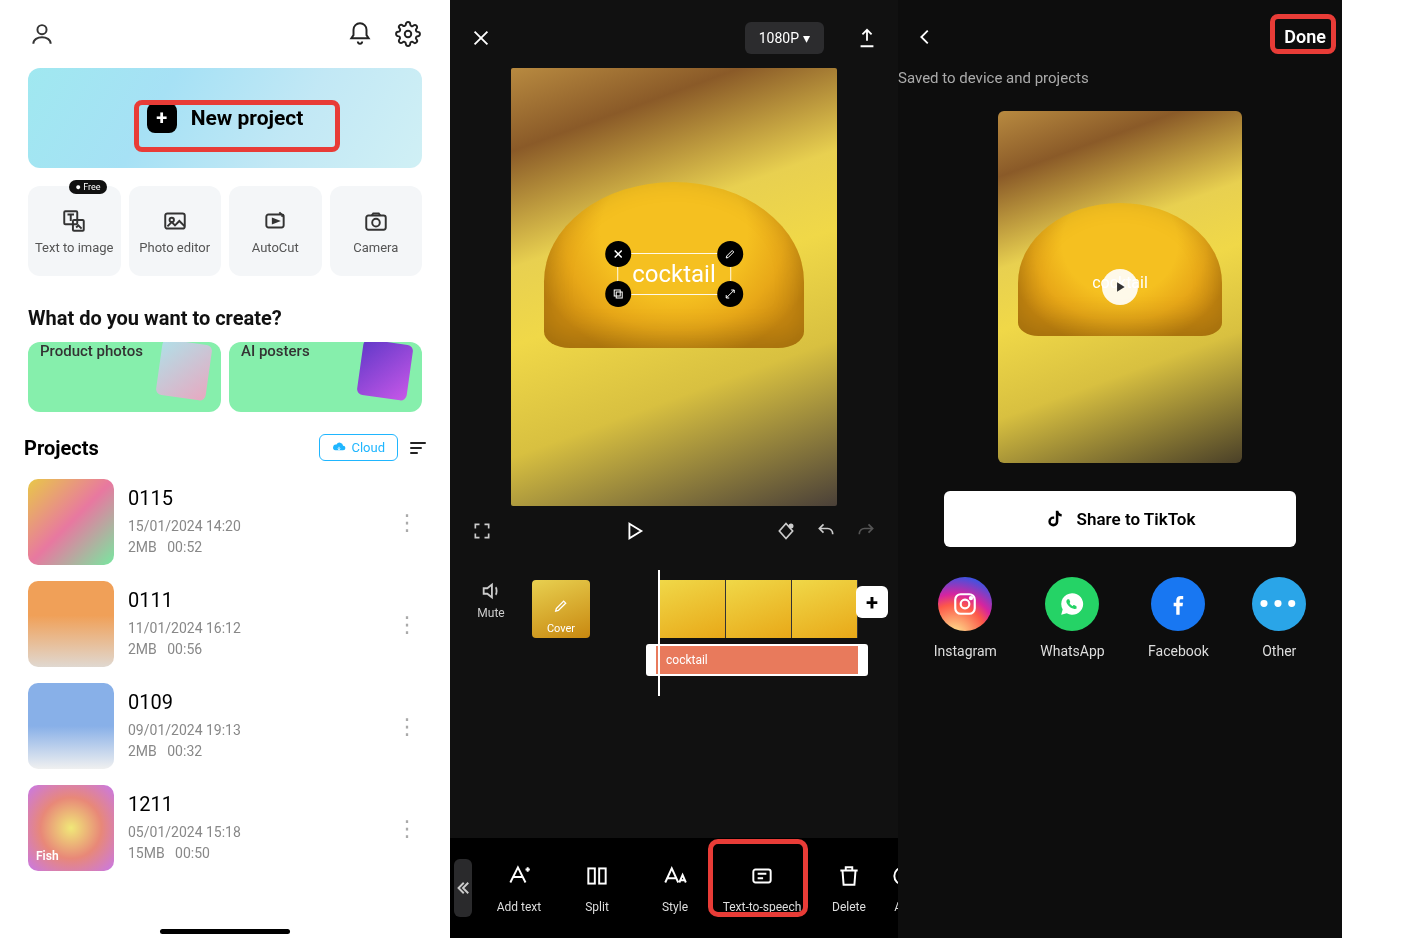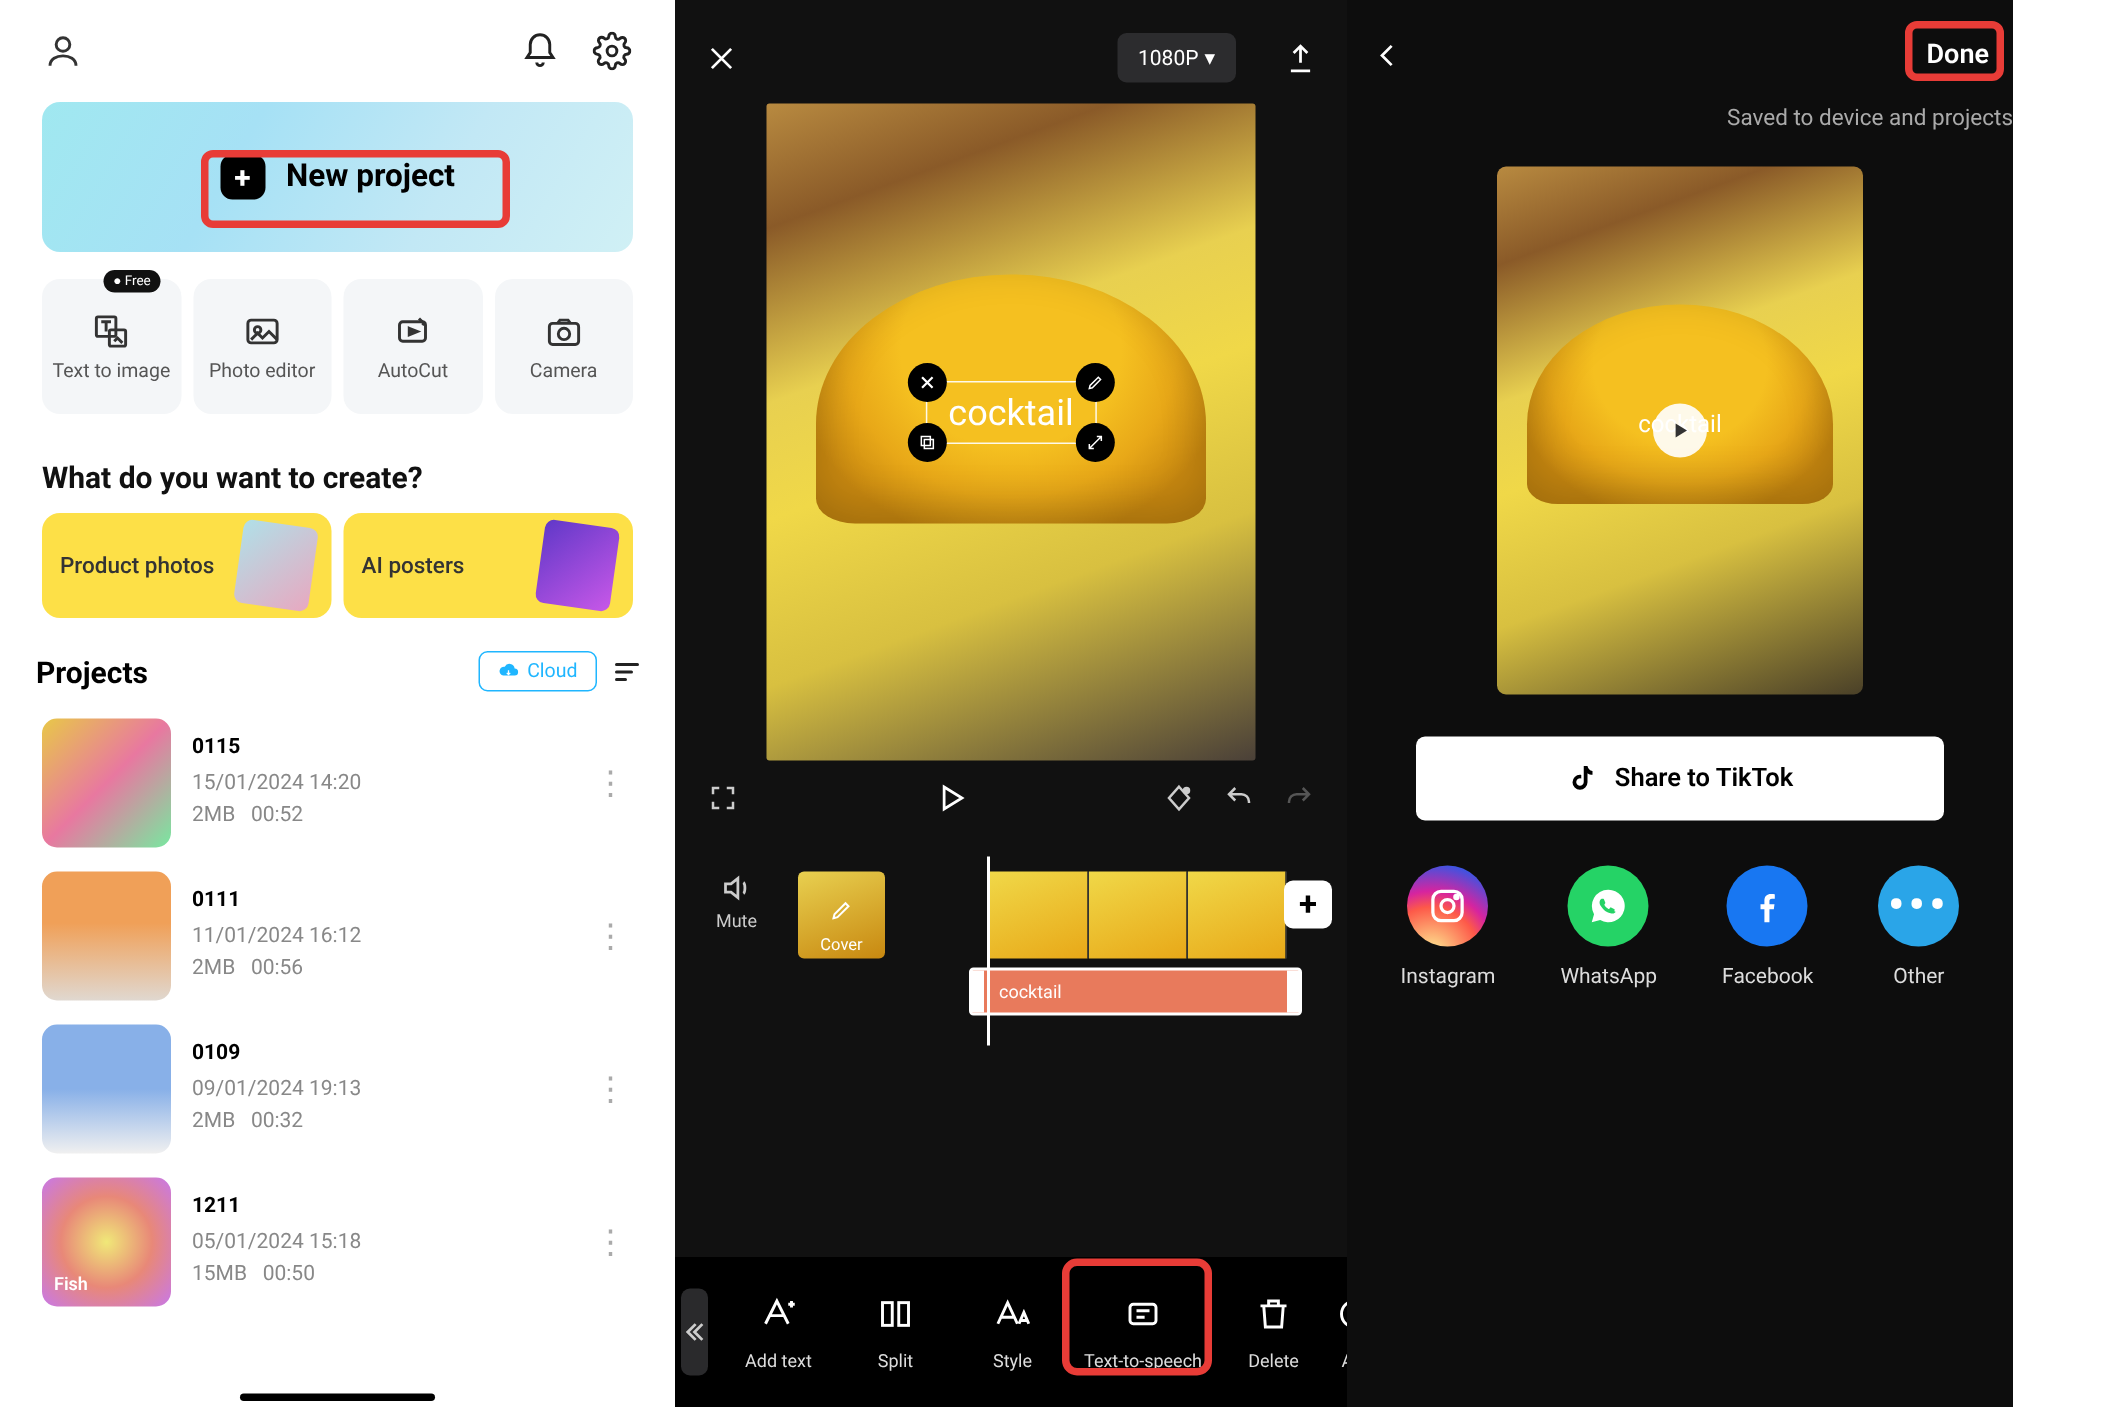--- a/index.html
+++ b/index.html
@@ -17,34 +17,34 @@
 .np-highlight { position: absolute; left: 106px; top: 32px; width: 206px; height: 52px; border: 5px solid #e83c37; border-radius: 8px; pointer-events: none; }
 .np-icon { width: 30px; height: 30px; background: #000; border-radius: 8px; color: #fff; display: flex; align-items: center; justify-content: center; font-size: 20px; font-weight: bold; }
 .np-label { font-size: 21px; font-weight: 700; color: #000; }
 .tool-row { display: flex; gap: 8px; padding: 10px 28px; }
 .tool { flex: 1; background: #f4f6f8; border-radius: 12px; height: 90px; display: flex; flex-direction: column; align-items: center; justify-content: center; gap: 6px; position: relative; }
 .tool .ticon { width: 28px; height: 28px; display: flex; align-items: center; justify-content: center; }
 .tool-label { font-size: 13px; color: #555; text-align: center; line-height: 1.1; }
 .free-badge { position: absolute; top: -6px; right: 14px; background: #111; color: #fff; font-size: 9px; padding: 2px 6px; border-radius: 8px; }
 .section-title { padding: 20px 28px 12px; font-size: 20px; font-weight: 700; color: #111; }
 .create-row { display: flex; gap: 8px; padding: 0 28px; }
-.create-card { flex: 1; height: 70px; background: #fde047; border-radius: 12px; display: flex; align-items: center; justify-content: space-between; padding: 0 12px; overflow: hidden; }
+.create-card { flex: 1; height: 70px; background: #86efac; border-radius: 12px; display: flex; align-items: flex-start; justify-content: space-between; padding: 0 12px; overflow: hidden; }
 .create-card-label { font-size: 15px; color: #333; font-weight: 500; }
 .create-thumb { width: 50px; height: 56px; border-radius: 6px; }
 .projects-header { display: flex; align-items: center; justify-content: space-between; padding: 22px 24px 10px; }
 .projects-title { font-size: 20px; font-weight: 700; }
 .projects-right { display: flex; align-items: center; gap: 12px; }
 .cloud-btn { border: 1px solid #1fb6ff; color: #1fb6ff; font-size: 13px; padding: 5px 12px; border-radius: 6px; display: flex; align-items: center; gap: 5px; }
 .menu-lines { display: flex; flex-direction: column; gap: 3px; }
 .menu-lines span { display: block; background: #222; height: 2px; border-radius: 1px; }
 .menu-lines span:nth-child(1){ width: 16px; } .menu-lines span:nth-child(2){ width: 12px; } .menu-lines span:nth-child(3){ width: 8px; }
 .project-item { display: flex; align-items: center; padding: 8px 28px; gap: 14px; }
 .p-thumb { width: 86px; height: 86px; border-radius: 10px; flex-shrink: 0; position: relative; overflow: hidden; text-decoration: underline; }
 .p-info { flex: 1; }
-.p-name { font-size: 14px; font-weight: 700; margin-bottom: 6px; }
+.p-name { font-size: 20px; font-weight: 400; margin-bottom: 6px; }
 .p-meta { font-size: 14px; color: #888; line-height: 1.5; }
 .p-more { color: #aaa; font-size: 22px; padding: 0 4px; }
 .home-ind { position: absolute; bottom: 4px; left: 50%; transform: translateX(-50%); width: 130px; height: 5px; background: #000; border-radius: 3px; }
 
 
 .s2-header { display: flex; align-items: center; justify-content: space-between; padding: 22px 20px 8px; }
 .s2-header .right { display: flex; align-items: center; gap: 32px; }
 .res-btn { background: #2c2c2e; padding: 8px 14px; border-radius: 6px; font-size: 14px; display: flex; align-items: center; gap: 4px; }
 .preview { margin: 6px auto 0; width: 326px; height: 438px; background: linear-gradient(160deg, #b88a40 0%, #8a5a28 15%, #e8d050 36%, #f0d848 50%, #d8c040 70%, #4a4038 100%); border-radius: 2px; position: relative; overflow: hidden; }
 .glass-shape { position: absolute; left: 10%; top: 26%; width: 80%; height: 38%; border-radius: 50% 50% 10% 10% / 60% 60% 10% 10%; background: radial-gradient(ellipse at 50% 30%, #f5c020 40%, #e8a818 60%, #c88810 80%); box-shadow: inset 0 -10px 30px rgba(0,0,0,0.2); }
@@ -74,21 +74,21 @@
 .et-back { width: 44px; height: 58px; background: #2a2a2c; border-radius: 6px; display: flex; align-items: center; justify-content: center; margin-right: 8px; color: #aaa; }
 .et-item { flex: 0 0 auto; width: 78px; display: flex; flex-direction: column; align-items: center; gap: 10px; color: #ddd; font-size: 12px; padding: 6px 0; border-radius: 8px; }
 .et-item .eicon { width: 28px; height: 28px; display: flex; align-items: center; justify-content: center; }
 .et-highlight { position: absolute; bottom: 21px; left: 258px; width: 100px; height: 78px; border: 5px solid #e83c37; border-radius: 10px; pointer-events: none; }
 
 
 .s3-header { display: flex; align-items: center; justify-content: space-between; padding: 22px 16px 8px; }
 .done-btn { color: #fff; font-size: 18px; font-weight: 600; padding: 4px 0; }
 .done-highlight { position: absolute; right: 6px; top: 14px; width: 66px; height: 40px; border: 5px solid #e83c37; border-radius: 8px; pointer-events: none; }
 .ready-title { text-align: center; font-size: 30px; font-weight: 700; margin-top: 20px; }
-.ready-sub { text-align: right; color: #aaa; font-size: 15px; margin-top: 10px; }
+.ready-sub { text-align: left; color: #aaa; font-size: 15px; margin-top: 10px; }
 .share-preview { width: 244px; height: 352px; margin: 24px auto 0; border-radius: 6px; background: linear-gradient(160deg,#b88a40 0%,#8a5a28 15%,#e8d050 36%,#f0d848 50%,#d8c040 70%,#4a4028 100%); position: relative; overflow: hidden; display: flex; align-items: center; justify-content: center; }
 .share-preview .glass-shape { left: 8%; width: 84%; }
 .play-circle { width: 36px; height: 36px; background: rgba(255,255,255,0.9); border-radius: 50%; display: flex; align-items: center; justify-content: center; color: #333; position: relative; z-index: 2; }
 .sp-text { position: absolute; color: #fff; font-size: 16px; top: 46%; left: 0; right: 0; text-align: center; }
 .tiktok-btn { width: 352px; height: 56px; background: #fff; color: #000; margin: 28px auto 0; border-radius: 6px; display: flex; align-items: center; justify-content: center; gap: 12px; font-size: 17px; font-weight: 600; }
 .share-row { display: flex; justify-content: space-around; padding: 30px 14px 0; }
 .share-item { display: flex; flex-direction: column; align-items: center; gap: 12px; font-size: 14px; color: #ddd; }
 .share-circle { width: 54px; height: 54px; border-radius: 50%; display: flex; align-items: center; justify-content: center; color: #fff; }
 .sc-ig { background: radial-gradient(circle at 30% 110%, #fdf497 0%, #fd5949 45%, #d6249f 60%, #285AEB 90%); }
 .sc-wa { background: #25D366; }

